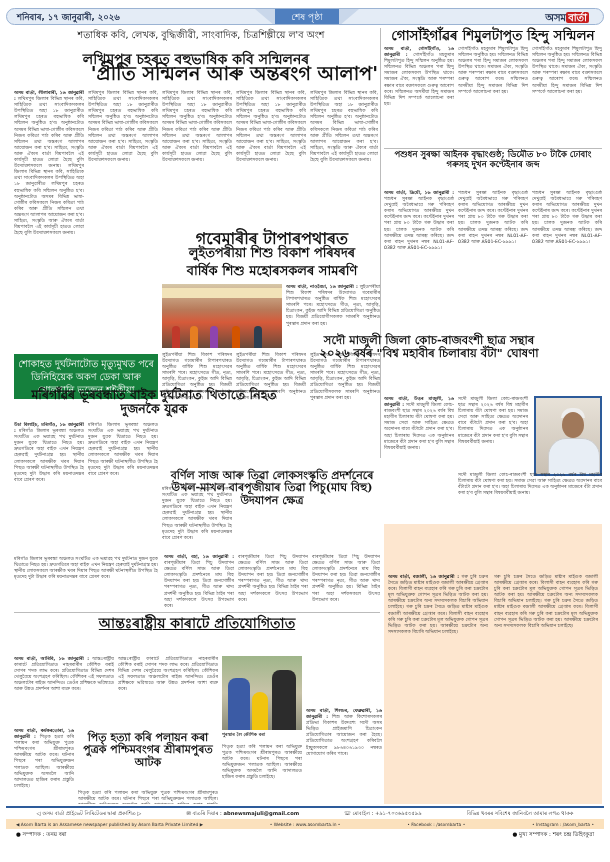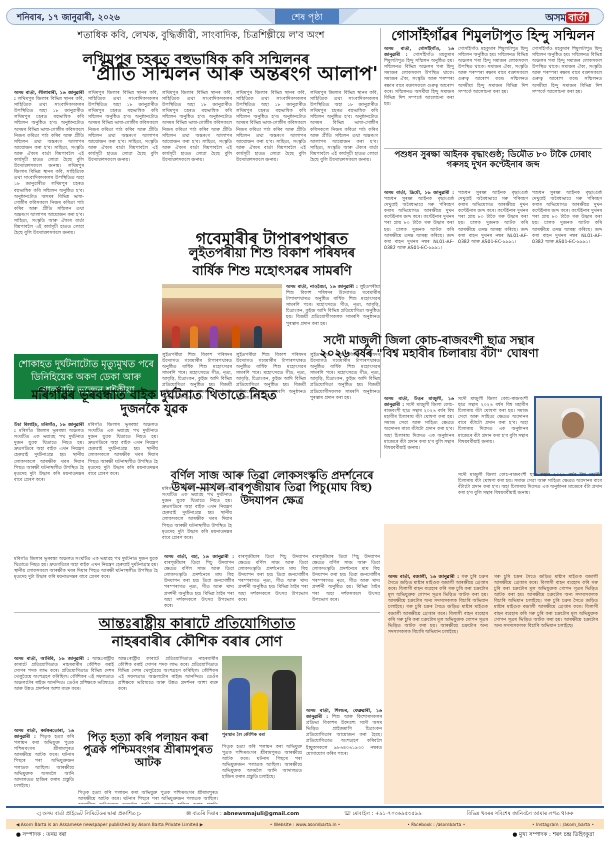--- a/index.html
+++ b/index.html
@@ -72,21 +72,21 @@
   <div class="col" style="left:526px; top:38px; width:70px; height:100px;">গোসাঁইগাঁও মহকুমাৰ শিমুলটাপুত হিন্দু সন্মিলন অনুষ্ঠিত হয়। সন্মিলনত বিভিন্ন অঞ্চলৰ পৰা হিন্দু সমাজৰ লোকসকল উপস্থিত থাকে। সমাজৰ ঐক্য, সংস্কৃতি আৰু পৰম্পৰা ৰক্ষাৰ বাবে বক্তাসকলে গুৰুত্ব আৰোপ কৰে। সন্মিলনত অসমীয়া হিন্দু সমাজৰ বিভিন্ন দিশ সম্পৰ্কে আলোচনা কৰা হয়।</div>
   <div class="rule-h" style="left:378px; top:140px; width:218px;"></div>
 
   <div class="hl" style="left:378px; top:142px; width:218px; font-size:8.5px;">পশুধন সুৰক্ষা আইনক বৃদ্ধাংগুষ্ঠ; ডিমৌত ৮০ টাকৈ ঢোবাং গৰুসহ দুখন কণ্টেইনাৰ জব্দ</div>
   <div class="col" style="left:378px; top:182px; width:70px; height:140px;"><span class="byline">অসম বাৰ্তা, ডিমৌ, ১৬ জানুৱাৰী :</span> <span>পশুধন সুৰক্ষা আইনক বৃদ্ধাংগুষ্ঠ দেখুৱাই অবৈধভাৱে গৰু পৰিবহণ কৰাৰ অভিযোগত আৰক্ষীয়ে দুখন কণ্টেইনাৰ জব্দ কৰে। কণ্টেইনাৰ দুখনৰ পৰা প্ৰায় ৮০ টাকৈ গৰু উদ্ধাৰ কৰা হয়। চালক দুজনক আটক কৰি আৰক্ষীয়ে তদন্ত আৰম্ভ কৰিছে। জব্দ কৰা বাহন দুখনৰ নম্বৰ NL01-AF-0382 আৰু AS01-EC-৯৯৯১।</span></div>
   <div class="col" style="left:452px; top:182px; width:70px; height:140px;">পশুধন সুৰক্ষা আইনক বৃদ্ধাংগুষ্ঠ দেখুৱাই অবৈধভাৱে গৰু পৰিবহণ কৰাৰ অভিযোগত আৰক্ষীয়ে দুখন কণ্টেইনাৰ জব্দ কৰে। কণ্টেইনাৰ দুখনৰ পৰা প্ৰায় ৮০ টাকৈ গৰু উদ্ধাৰ কৰা হয়। চালক দুজনক আটক কৰি আৰক্ষীয়ে তদন্ত আৰম্ভ কৰিছে। জব্দ কৰা বাহন দুখনৰ নম্বৰ NL01-AF-0382 আৰু AS01-EC-৯৯৯১।</div>
   <div class="col" style="left:526px; top:182px; width:70px; height:140px;">পশুধন সুৰক্ষা আইনক বৃদ্ধাংগুষ্ঠ দেখুৱাই অবৈধভাৱে গৰু পৰিবহণ কৰাৰ অভিযোগত আৰক্ষীয়ে দুখন কণ্টেইনাৰ জব্দ কৰে। কণ্টেইনাৰ দুখনৰ পৰা প্ৰায় ৮০ টাকৈ গৰু উদ্ধাৰ কৰা হয়। চালক দুজনক আটক কৰি আৰক্ষীয়ে তদন্ত আৰম্ভ কৰিছে। জব্দ কৰা বাহন দুখনৰ নম্বৰ NL01-AF-0382 আৰু AS01-EC-৯৯৯১।</div>
 
   <div class="hl" style="left:156px; top:222px; width:220px; font-size:16px;">গবেমাৰীৰ টাপাৰপথাৰত</div>
   <div class="hl" style="left:156px; top:238px; width:220px; font-size:13px;">লুইতপৰীয়া শিশু বিকাশ পৰিষদৰ</div>
-  <div class="hl" style="left:156px; top:256px; width:220px; font-size:13px;">বাৰ্ষিক শিশু মহোৎসৱৰ সামৰণি</div>
+  <div class="hl" style="left:156px; top:256px; width:220px; font-size:13px;">বাৰ্ষিক শিশু মহোৰসকলৰ সামৰণি</div>
   <div class="photo stage" style="left:156px; top:276px; width:120px; height:64px;">
     <div class="banner"></div>
     <div class="p" style="left:10px; background:#c0392b;"></div>
     <div class="p" style="left:28px; background:#e67e22;"></div>
     <div class="p" style="left:48px; background:#8e44ad;"></div>
     <div class="p" style="left:70px; background:#d35400;"></div>
     <div class="p" style="left:92px; background:#2c3e50;"></div>
   </div>
   <div class="col" style="left:280px; top:276px; width:94px; height:64px;"><span class="byline">অসম বাৰ্তা, নাওবৈচা, ১৬ জানুৱাৰী :</span> <span>লুইতপৰীয়া শিশু বিকাশ পৰিষদৰ উদ্যোগত গবেমাৰীৰ টাপাৰপথাৰত অনুষ্ঠিত বাৰ্ষিক শিশু মহোৎসৱৰ সামৰণি পৰে। মহোৎসৱত গীত, নৃত্য, আবৃত্তি, চিত্ৰাংকন, কুইজ আদি বিভিন্ন প্ৰতিযোগিতা অনুষ্ঠিত হয়। বিজয়ী প্ৰতিযোগীসকলক সামৰণি অনুষ্ঠানত পুৰস্কাৰ প্ৰদান কৰা হয়।</span></div>
   <div class="col" style="left:156px; top:344px; width:70px; height:130px;">লুইতপৰীয়া শিশু বিকাশ পৰিষদৰ উদ্যোগত গবেমাৰীৰ টাপাৰপথাৰত অনুষ্ঠিত বাৰ্ষিক শিশু মহোৎসৱৰ সামৰণি পৰে। মহোৎসৱত গীত, নৃত্য, আবৃত্তি, চিত্ৰাংকন, কুইজ আদি বিভিন্ন প্ৰতিযোগিতা অনুষ্ঠিত হয়। বিজয়ী প্ৰতিযোগীসকলক সামৰণি অনুষ্ঠানত পুৰস্কাৰ প্ৰদান কৰা হয়।</div>
@@ -115,21 +115,20 @@
   <div class="col" style="left:232px; top:546px; width:70px; height:56px;">বাৰপূজীয়াৰ তিৱা পিচু উদযাপন ক্ষেত্ৰত বৰ্ণিল সাজ আৰু তিৱা লোকসংস্কৃতি প্ৰদৰ্শনেৰে মাঘ বিহু উদযাপন কৰা হয়। তিৱা জনগোষ্ঠীৰ পৰম্পৰাগত নৃত্য, গীত আৰু খাদ্য প্ৰদৰ্শনী অনুষ্ঠিত হয়। বিভিন্ন ঠাইৰ পৰা অহা দৰ্শকসকলে উৎসৱ উপভোগ কৰে।</div>
   <div class="col" style="left:306px; top:546px; width:68px; height:56px;">বাৰপূজীয়াৰ তিৱা পিচু উদযাপন ক্ষেত্ৰত বৰ্ণিল সাজ আৰু তিৱা লোকসংস্কৃতি প্ৰদৰ্শনেৰে মাঘ বিহু উদযাপন কৰা হয়। তিৱা জনগোষ্ঠীৰ পৰম্পৰাগত নৃত্য, গীত আৰু খাদ্য প্ৰদৰ্শনী অনুষ্ঠিত হয়। বিভিন্ন ঠাইৰ পৰা অহা দৰ্শকসকলে উৎসৱ উপভোগ কৰে।</div>
   <div class="col" style="left:8px; top:548px; width:144px; height:54px;">মৰিগাঁও জিলাৰ ভূৰবন্ধা অঞ্চলত সংঘটিত এক ভয়াৱহ পথ দুৰ্ঘটনাত দুজন যুৱক থিতাতে নিহত হয়। দ্ৰুতগতিৰে অহা বাইক এখন নিয়ন্ত্ৰণ হেৰুৱাই দুৰ্ঘটনাগ্ৰস্ত হয়। স্থানীয় লোকসকলে আৰক্ষীক খবৰ দিয়াৰ পিছত আৰক্ষী ঘটনাস্থলীত উপস্থিত হৈ মৃতদেহ দুটা উদ্ধাৰ কৰি ময়নাতদন্তৰ বাবে প্ৰেৰণ কৰে।</div>
 
   <div class="orange-box" style="left:378px; top:516px; width:218px; height:280px;"></div>
   <div class="col" style="left:382px; top:566px; width:100px; height:226px;"><span class="byline">অসম বাৰ্তা, বজালী, ১৬ জানুৱাৰী :</span> <span>গৰু চুৰি চক্ৰৰ সৈতে জড়িত মাষ্টাৰ মাইণ্ডক বজালী আৰক্ষীয়ে গ্ৰেপ্তাৰ কৰে। বিলাসী বাহন ব্যৱহাৰ কৰি গৰু চুৰি কৰা চক্ৰটোৰ মূল অভিযুক্তক গোপন সূত্ৰৰ ভিত্তিত আটক কৰা হয়। আৰক্ষীয়ে চক্ৰটোৰ অন্য সদস্যসকলক বিচাৰি অভিযান চলাইছে।</span> <span>গৰু চুৰি চক্ৰৰ সৈতে জড়িত মাষ্টাৰ মাইণ্ডক বজালী আৰক্ষীয়ে গ্ৰেপ্তাৰ কৰে। বিলাসী বাহন ব্যৱহাৰ কৰি গৰু চুৰি কৰা চক্ৰটোৰ মূল অভিযুক্তক গোপন সূত্ৰৰ ভিত্তিত আটক কৰা হয়। আৰক্ষীয়ে চক্ৰটোৰ অন্য সদস্যসকলক বিচাৰি অভিযান চলাইছে।</span></div>
   <div class="col" style="left:488px; top:566px; width:104px; height:226px;"><span>গৰু চুৰি চক্ৰৰ সৈতে জড়িত মাষ্টাৰ মাইণ্ডক বজালী আৰক্ষীয়ে গ্ৰেপ্তাৰ কৰে। বিলাসী বাহন ব্যৱহাৰ কৰি গৰু চুৰি কৰা চক্ৰটোৰ মূল অভিযুক্তক গোপন সূত্ৰৰ ভিত্তিত আটক কৰা হয়। আৰক্ষীয়ে চক্ৰটোৰ অন্য সদস্যসকলক বিচাৰি অভিযান চলাইছে।</span> <span>গৰু চুৰি চক্ৰৰ সৈতে জড়িত মাষ্টাৰ মাইণ্ডক বজালী আৰক্ষীয়ে গ্ৰেপ্তাৰ কৰে। বিলাসী বাহন ব্যৱহাৰ কৰি গৰু চুৰি কৰা চক্ৰটোৰ মূল অভিযুক্তক গোপন সূত্ৰৰ ভিত্তিত আটক কৰা হয়। আৰক্ষীয়ে চক্ৰটোৰ অন্য সদস্যসকলক বিচাৰি অভিযান চলাইছে।</span></div>
 
   <div class="rule-h" style="left:8px; top:604px; width:366px;"></div>
   <div class="hl" style="left:8px; top:608px; width:366px; font-size:14px;text-decoration:underline;">আন্তঃৰাষ্ট্ৰীয় কাৰাটে প্ৰতিযোগিতাত</div>
-  <div class="hl" style="left:8px; top:626px; width:366px; font-size:14px;">নাহৰবাৰীৰ কৌশিক বৰাৰ সোণ</div>
   <div class="col" style="left:8px; top:648px; width:100px; height:68px;"><span class="byline">অসম বাৰ্তা, আৰিবি, ১৬ জানুৱাৰী :</span> <span>আন্তঃৰাষ্ট্ৰীয় কাৰাটে প্ৰতিযোগিতাত নাহৰবাৰীৰ কৌশিক বৰাই সোণৰ পদক লাভ কৰে। প্ৰতিযোগিতাত বিভিন্ন দেশৰ খেলুৱৈয়ে অংশগ্ৰহণ কৰিছিল। কৌশিকৰ এই সফলতাত অঞ্চলটোৰ ৰাইজ আনন্দিত। তেওঁৰ প্ৰশিক্ষকে ভৱিষ্যতে আৰু উন্নত প্ৰদৰ্শনৰ আশা ব্যক্ত কৰে।</span></div>
   <div class="col" style="left:112px; top:648px; width:100px; height:68px;">আন্তঃৰাষ্ট্ৰীয় কাৰাটে প্ৰতিযোগিতাত নাহৰবাৰীৰ কৌশিক বৰাই সোণৰ পদক লাভ কৰে। প্ৰতিযোগিতাত বিভিন্ন দেশৰ খেলুৱৈয়ে অংশগ্ৰহণ কৰিছিল। কৌশিকৰ এই সফলতাত অঞ্চলটোৰ ৰাইজ আনন্দিত। তেওঁৰ প্ৰশিক্ষকে ভৱিষ্যতে আৰু উন্নত প্ৰদৰ্শনৰ আশা ব্যক্ত কৰে।</div>
   <div class="photo family" style="left:216px; top:648px; width:80px; height:74px;">
     <div class="fp" style="left:6px; width:22px; height:52px; background:#3b5ba5;"></div>
     <div class="fp" style="left:30px; width:16px; height:38px; background:#f1c40f;"></div>
     <div class="fp" style="left:50px; width:24px; height:60px; background:#2c2c2c;"></div>
   </div>
   <div class="col" style="left:216px; top:724px; width:80px; height:10px; font-weight:bold;">পুৰস্কাৰ লৈ কৌশিক বৰা</div>
 
   <div class="col" style="left:300px; top:700px; width:76px; height:96px;"><span class="byline">অসম বাৰ্তা, শিলচৰ, ফেব্ৰুৱাৰী, ১৬ জানুৱাৰী :</span> <span>শিশু আৰু কিশোৰসকলৰ প্ৰতিভা বিকাশৰ উদ্দেশ্যে সদৌ অসম ভিত্তিত প্ৰাইজমাণি চিত্ৰাংকন প্ৰতিযোগিতাৰ আয়োজন কৰা হৈছে। প্ৰতিযোগিতাত অংশগ্ৰহণ কৰিবলৈ ইচ্ছুকসকলে ৯৮৬৪০৬১৯৩০ নম্বৰত যোগাযোগ কৰিব পাৰে।</span></div>

